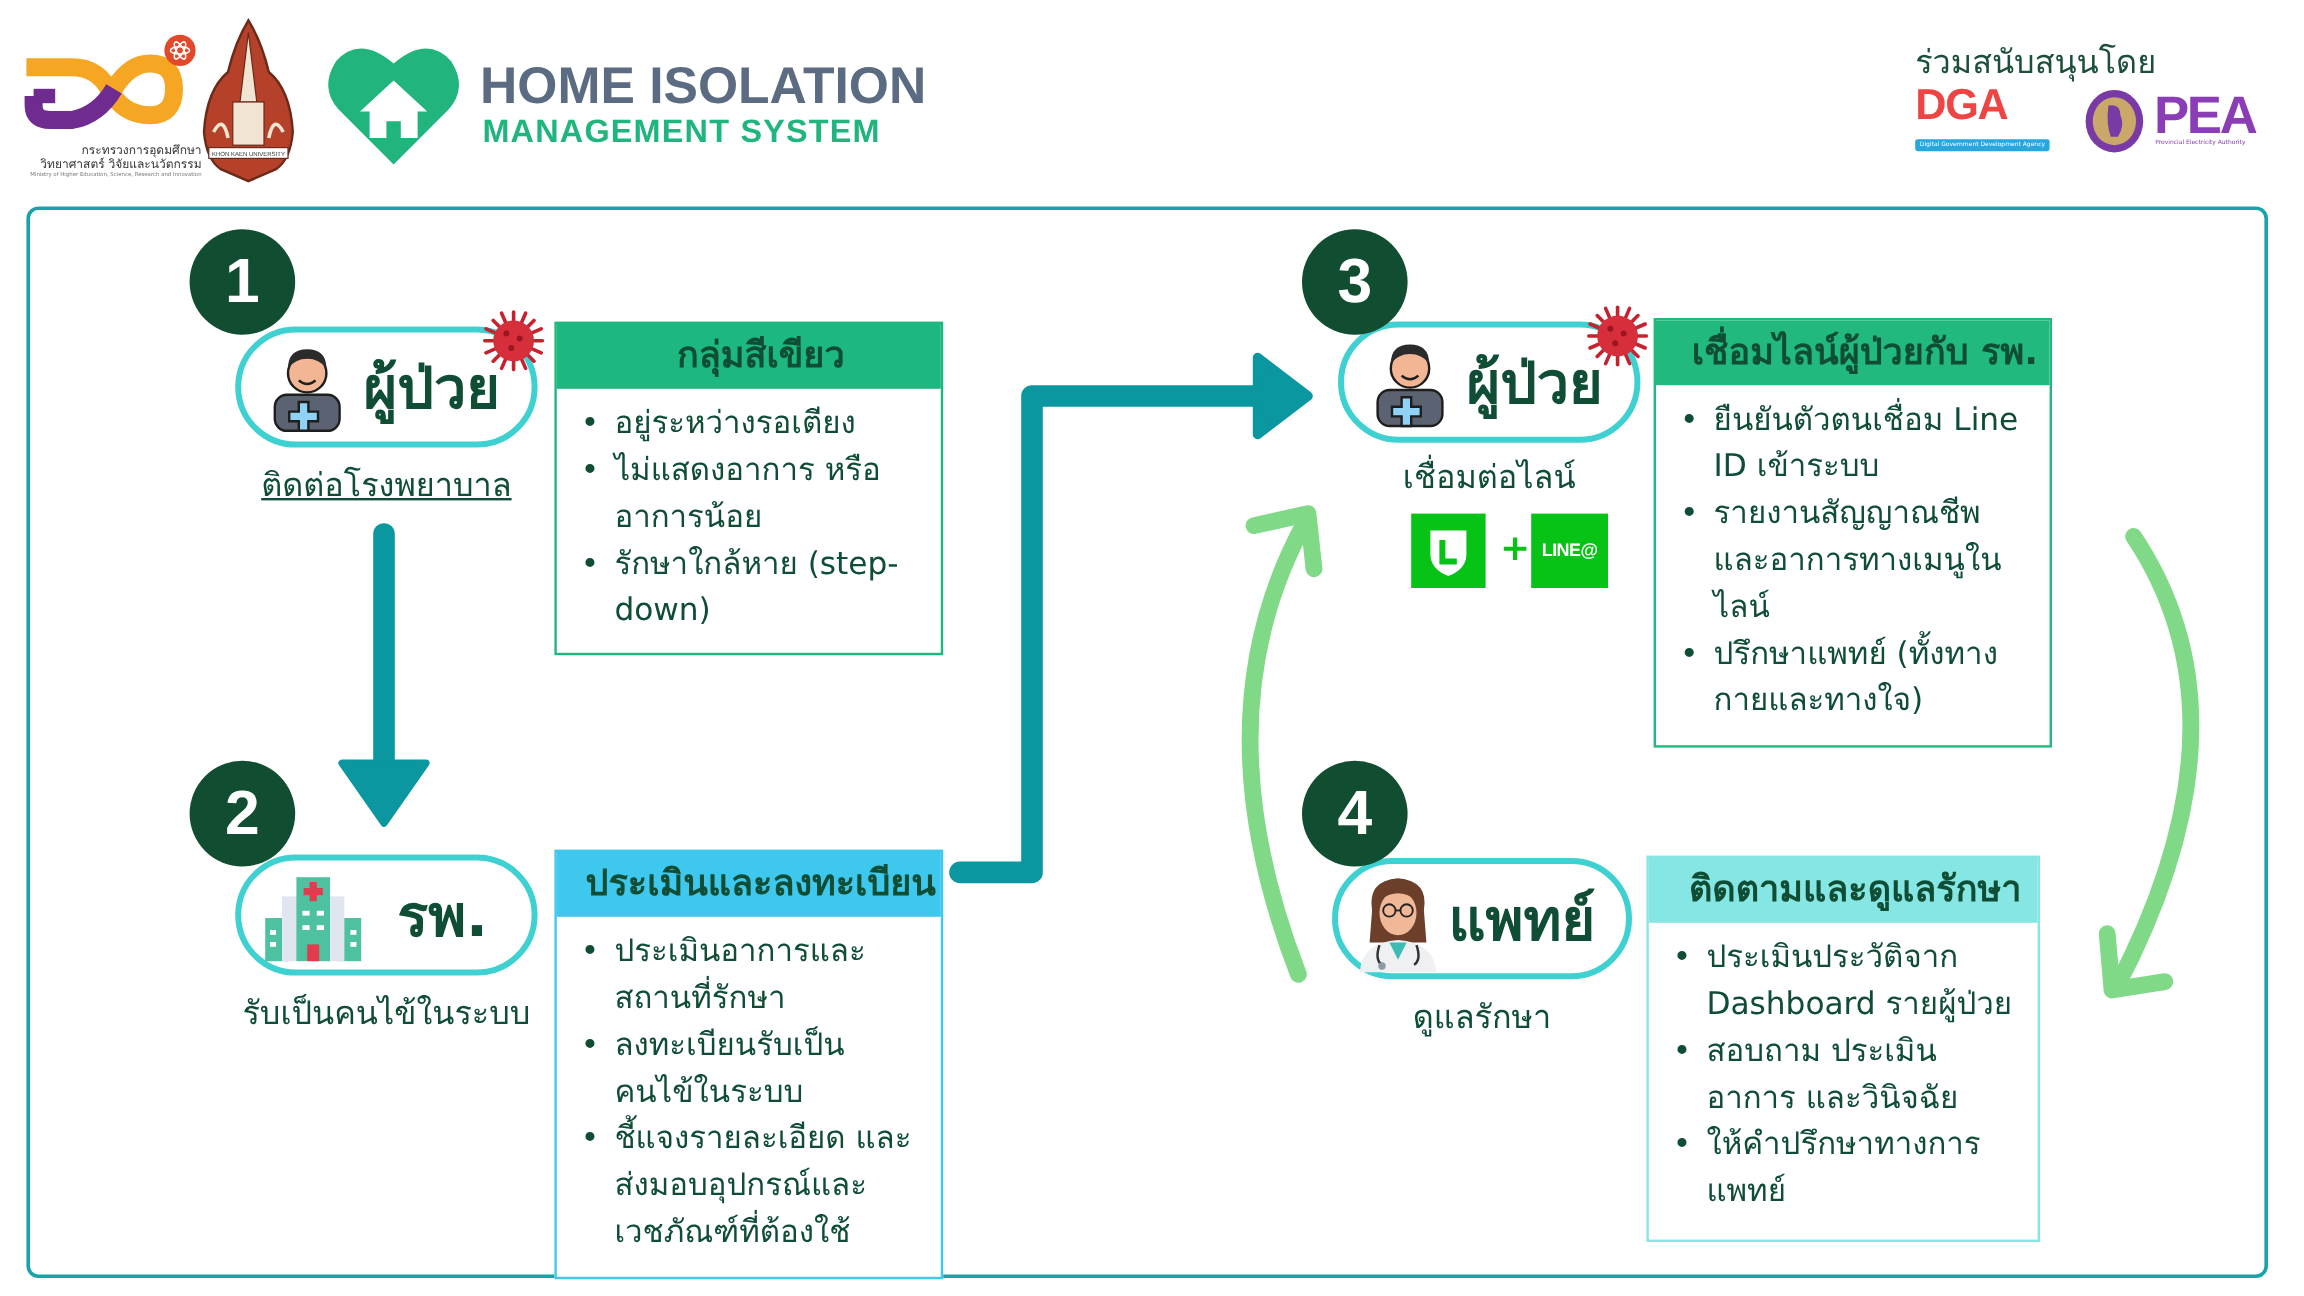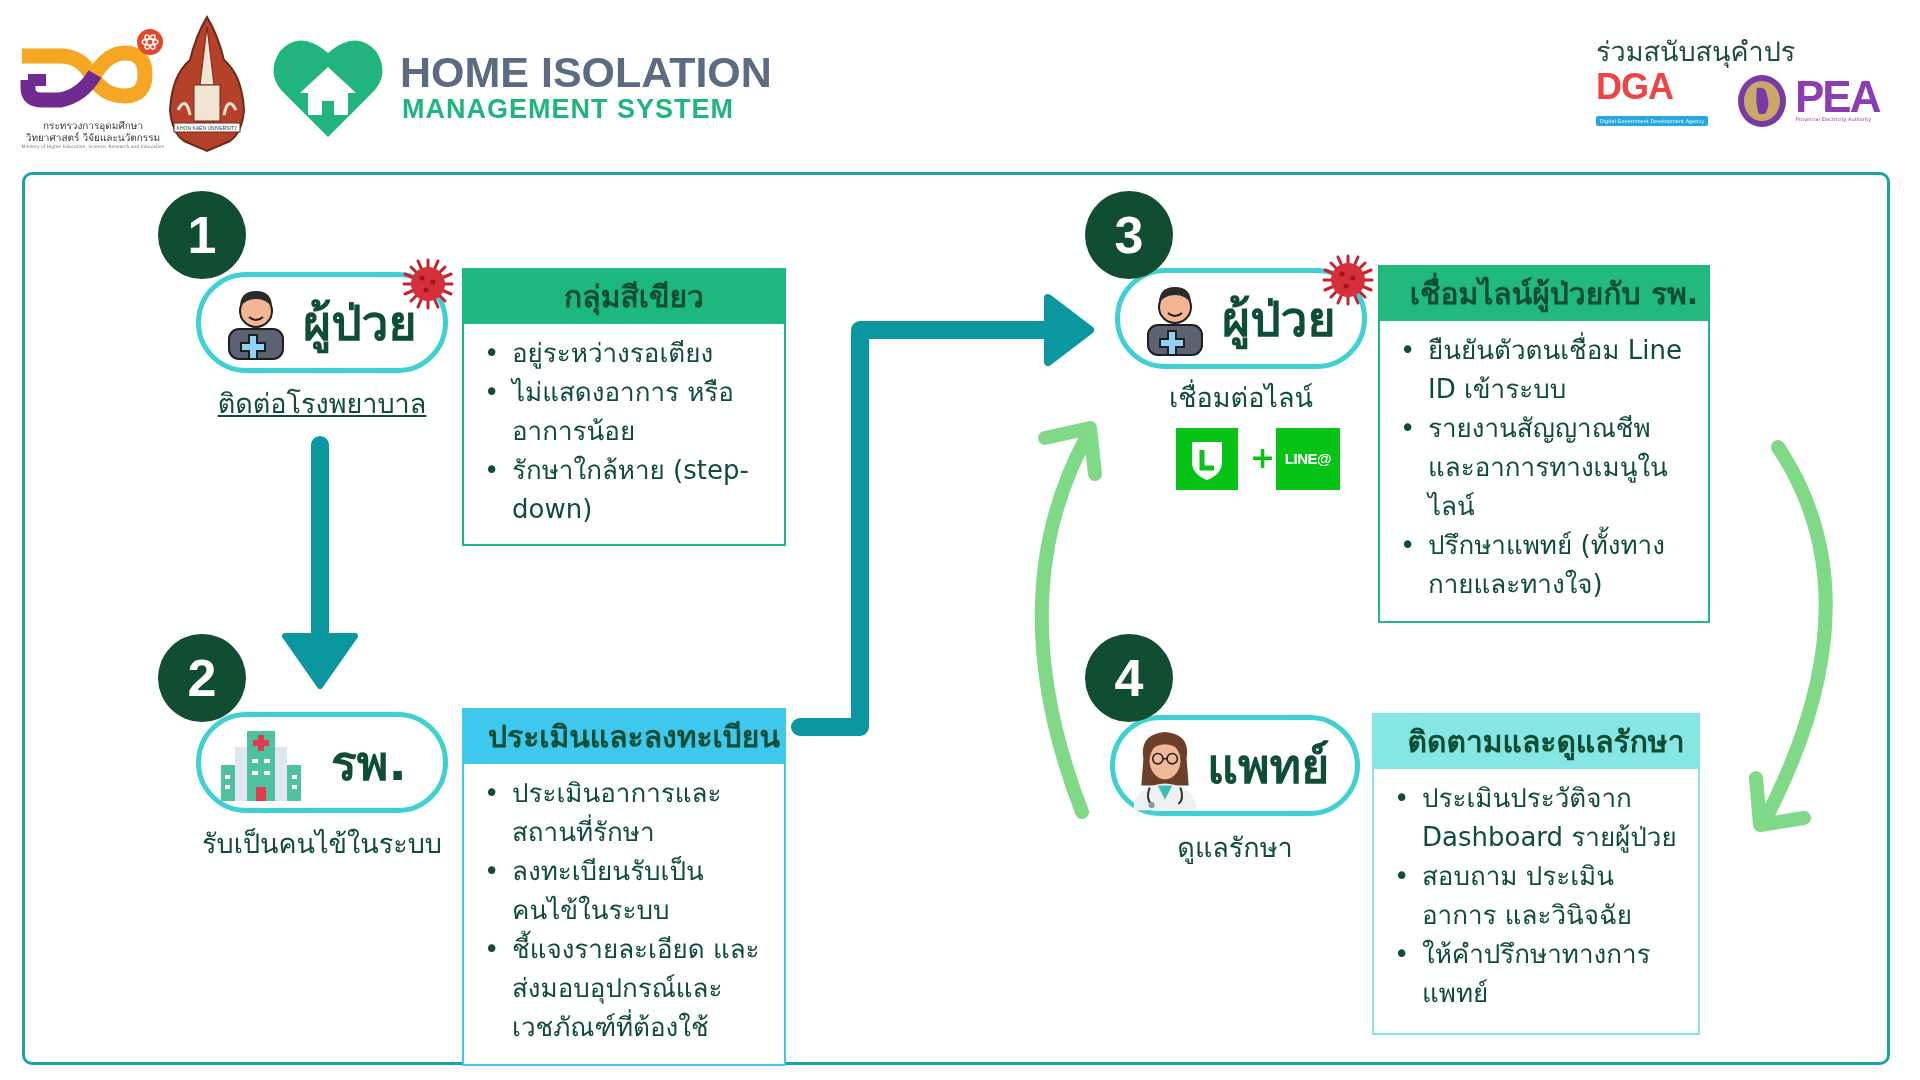--- a/index.html
+++ b/index.html
@@ -2,21 +2,21 @@
 <html><head>
 <meta charset="utf-8">
 <style>
   html, body { margin:0; padding:0; }
   body { width:1920px; height:1080px; background:#ffffff; position:relative; overflow:hidden;
          font-family:"DejaVu Sans", "Liberation Sans", sans-serif; color:#0f4d34; }
   .abs { position:absolute; }
 
   
   .moe-logo { left:20px; top:28px; width:145px; height:125px; }
-  .moe-text { left:18px; top:120px; width:150px; text-align:center; font-size:10px; line-height:12px; color:#333; }
+  .moe-text { left:18px; top:120px; width:150px; text-align:right; font-size:10px; line-height:12px; color:#333; }
   .moe-text .en { font-size:4.5px; line-height:6px; color:#777; }
   .kku-logo { left:168px; top:15px; width:78px; height:138px; }
   .heart-logo { left:272px; top:35px; width:112px; height:104px; }
   .title-main { left:400px; top:48px; font-family:"Liberation Sans", sans-serif; font-weight:bold; font-size:43px; color:#5b6b82; letter-spacing:0px; white-space:nowrap; }
   .title-sub { left:402px; top:94px; font-family:"Liberation Sans", sans-serif; font-weight:bold; font-size:27px; color:#1fb57c; letter-spacing:1px; white-space:nowrap; }
   .support-label { left:1596px; top:30px; font-size:27px; color:#1c4f38; white-space:nowrap; }
   .dga-text { left:1596px; top:66px; font-family:"Liberation Sans", sans-serif; font-weight:bold; font-size:36px; color:#ef4444; letter-spacing:-1px; }
   .dga-bar { left:1596px; top:116px; width:112px; height:10px; background:#27a7df; color:#fff; font-size:5px; line-height:10px; text-align:center; border-radius:2px; white-space:nowrap; overflow:hidden; }
   .pea-seal { left:1737px; top:74px; width:50px; height:54px; }
   .pea-text { left:1795px; top:72px; font-family:"Liberation Sans", sans-serif; font-weight:bold; font-size:44px; color:#8a3db4; letter-spacing:-2px; }
@@ -78,21 +78,21 @@
 
 <div class="abs heart-logo">
   <svg width="112" height="104" viewBox="0 0 112 104">
     <path d="M56 102 L10 56 Q-6 38 8 16 Q28 -6 56 18 Q84 -6 104 16 Q118 38 102 56 Z" fill="#21b47c"></path>
     <path d="M28 58 L56 32 L84 58 L76 58 L76 80 L62 80 L62 66 L50 66 L50 80 L36 80 L36 58 Z" fill="#fff"></path>
   </svg>
 </div>
 <div class="abs title-main">HOME ISOLATION</div>
 <div class="abs title-sub">MANAGEMENT SYSTEM</div>
 
-<div class="abs support-label">ร่วมสนับสนุคำปร</div>
+<div class="abs support-label">ร่วมสนับสนุนโดย</div>
 <div class="abs dga-text">DGA</div>
 <div class="abs dga-bar">Digital Government Development Agency</div>
 <div class="abs pea-seal">
   <svg width="50" height="54" viewBox="0 0 50 54">
     <ellipse cx="25" cy="27" rx="24" ry="26" fill="#7a3aa6"></ellipse>
     <ellipse cx="25" cy="27" rx="18" ry="20" fill="#c9a86a"></ellipse>
     <path d="M20 14 Q30 12 30 22 Q34 30 28 40 L22 40 Q18 30 20 14 Z" fill="#7a3aa6"></path>
   </svg>
 </div>
 <div class="abs pea-text">PEA</div>

